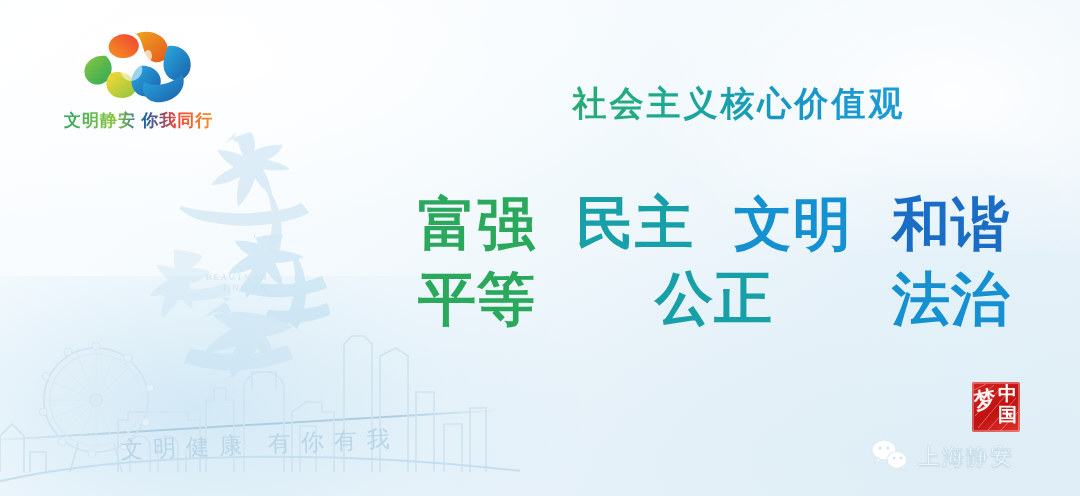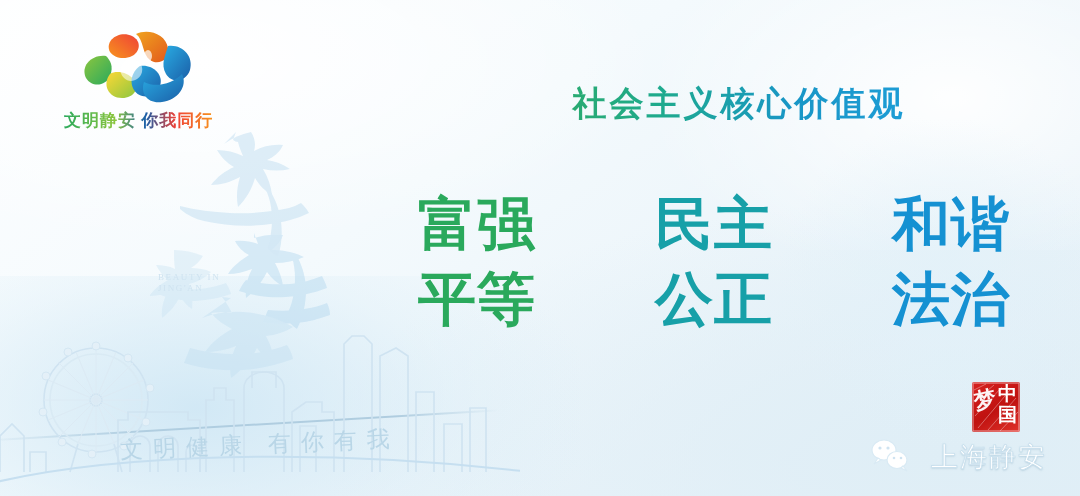--- a/index.html
+++ b/index.html
@@ -31,21 +31,21 @@
 
   
   .brand{position:absolute;left:48px;top:26px;width:180px;height:108px;}
   .brand svg{display:block;}
   .brand-tag{position:absolute;left:16px;top:82px;width:176px;height:24px;}
 
   
   .calli{position:absolute;left:150px;top:110px;width:215px;height:270px;
     opacity:.5;}
   .calli-en{position:absolute;left:158px;top:272px;width:110px;
-    text-align:left;font-size:9px;letter-spacing:1.6px;
+    text-align:right;font-size:9px;letter-spacing:1.6px;
     color:#cfe3f0;font-family:"Liberation Serif",serif;line-height:11px;}
 
   
   .skyline{position:absolute;left:0;bottom:0;width:520px;height:200px;}
 
   
   .slogan{position:absolute;left:110px;bottom:36px;width:300px;
     text-align:center;font-size:23px;letter-spacing:10px;
     color:#b9d6e7;font-family:"Liberation Serif",serif;
     transform:rotate(-2.4deg);white-space:nowrap;}
@@ -58,41 +58,40 @@
     -webkit-background-clip:text;background-clip:text;color:transparent;
     -webkit-text-fill-color:transparent;}
 
   
   .values{position:absolute;left:418px;top:158px;width:592px;margin-top:28px;}
   .vrow{display:flex;justify-content:space-between;align-items:center;
     height:75px;}
   .vword{font-size:58px;font-weight:bold;line-height:60px;letter-spacing:1px;
     white-space:nowrap;font-family:"Liberation Sans","DejaVu Sans",sans-serif;}
   .vrow .vword:nth-child(1){color:#2aa95c;}
-  .vrow .vword:nth-child(2){color:#17a0a8;}
+  .vrow .vword:nth-child(2){color:#17a0a8;font-family:Liberation Serif, serif;}
   .vrow .vword:nth-child(3){color:#1591d2;}
   .vrow .vword:nth-child(4){color:#1a6dc6;}
 
   
   .br{position:absolute;right:14px;bottom:14px;height:100px;width:200px;}
   .seal{position:absolute;right:46px;top:0;width:48px;height:50px;
     background:linear-gradient(150deg,#d6211f 0%,#c01210 55%,#e0332c 100%);
     border-radius:2px;overflow:hidden;}
   .seal-inner{position:absolute;inset:0;}
   .seal-txt{position:absolute;color:#fff;font-weight:bold;
     font-family:"Liberation Serif",serif;}
   .seal-zh{right:3px;top:2px;font-size:19px;line-height:20px;}
   .seal-guo{right:3px;top:23px;font-size:19px;line-height:20px;}
   .seal-meng{left:2px;top:6px;font-size:22px;line-height:24px;
     transform:rotate(-12deg);opacity:.95;}
   .wx{position:absolute;left:4px;bottom:6px;display:flex;align-items:center;gap:8px;}
-  .wx-name{font-size:27px;color:#ffffff;letter-spacing:2px;
+  .wx-name{font-size:22px;color:#ffffff;letter-spacing:2px;
     font-family:"Liberation Serif",serif;
     text-shadow:0 0 1px #b9d6e7, 0 1px 2px rgba(140,175,195,.55);
-    margin-left:13px;
     -webkit-text-stroke:.7px #c8dfed;}
 </style>
 </head>
 <body>
 
 <div id="poster">
 
   <div class="wash wash-tr"></div>
   <div class="wash wash-r"></div>
   <div class="wash wash-bl"></div>
@@ -248,20 +247,21 @@
       </svg>
     </div>
   </div>
 
   <div class="title">社会主义核心价值观</div>
 
   <div class="values">
     <div class="vrow">
       <span class="vword">富强</span>
       <span class="vword">民主</span>
+      <span class="vword">文明</span>
       <span class="vword">和谐</span>
     </div>
     <div class="vrow">
       <span class="vword">平等</span>
       <span class="vword">公正</span>
       <span class="vword">法治</span>
     </div>
     <div class="vrow">
     </div>
   </div>

